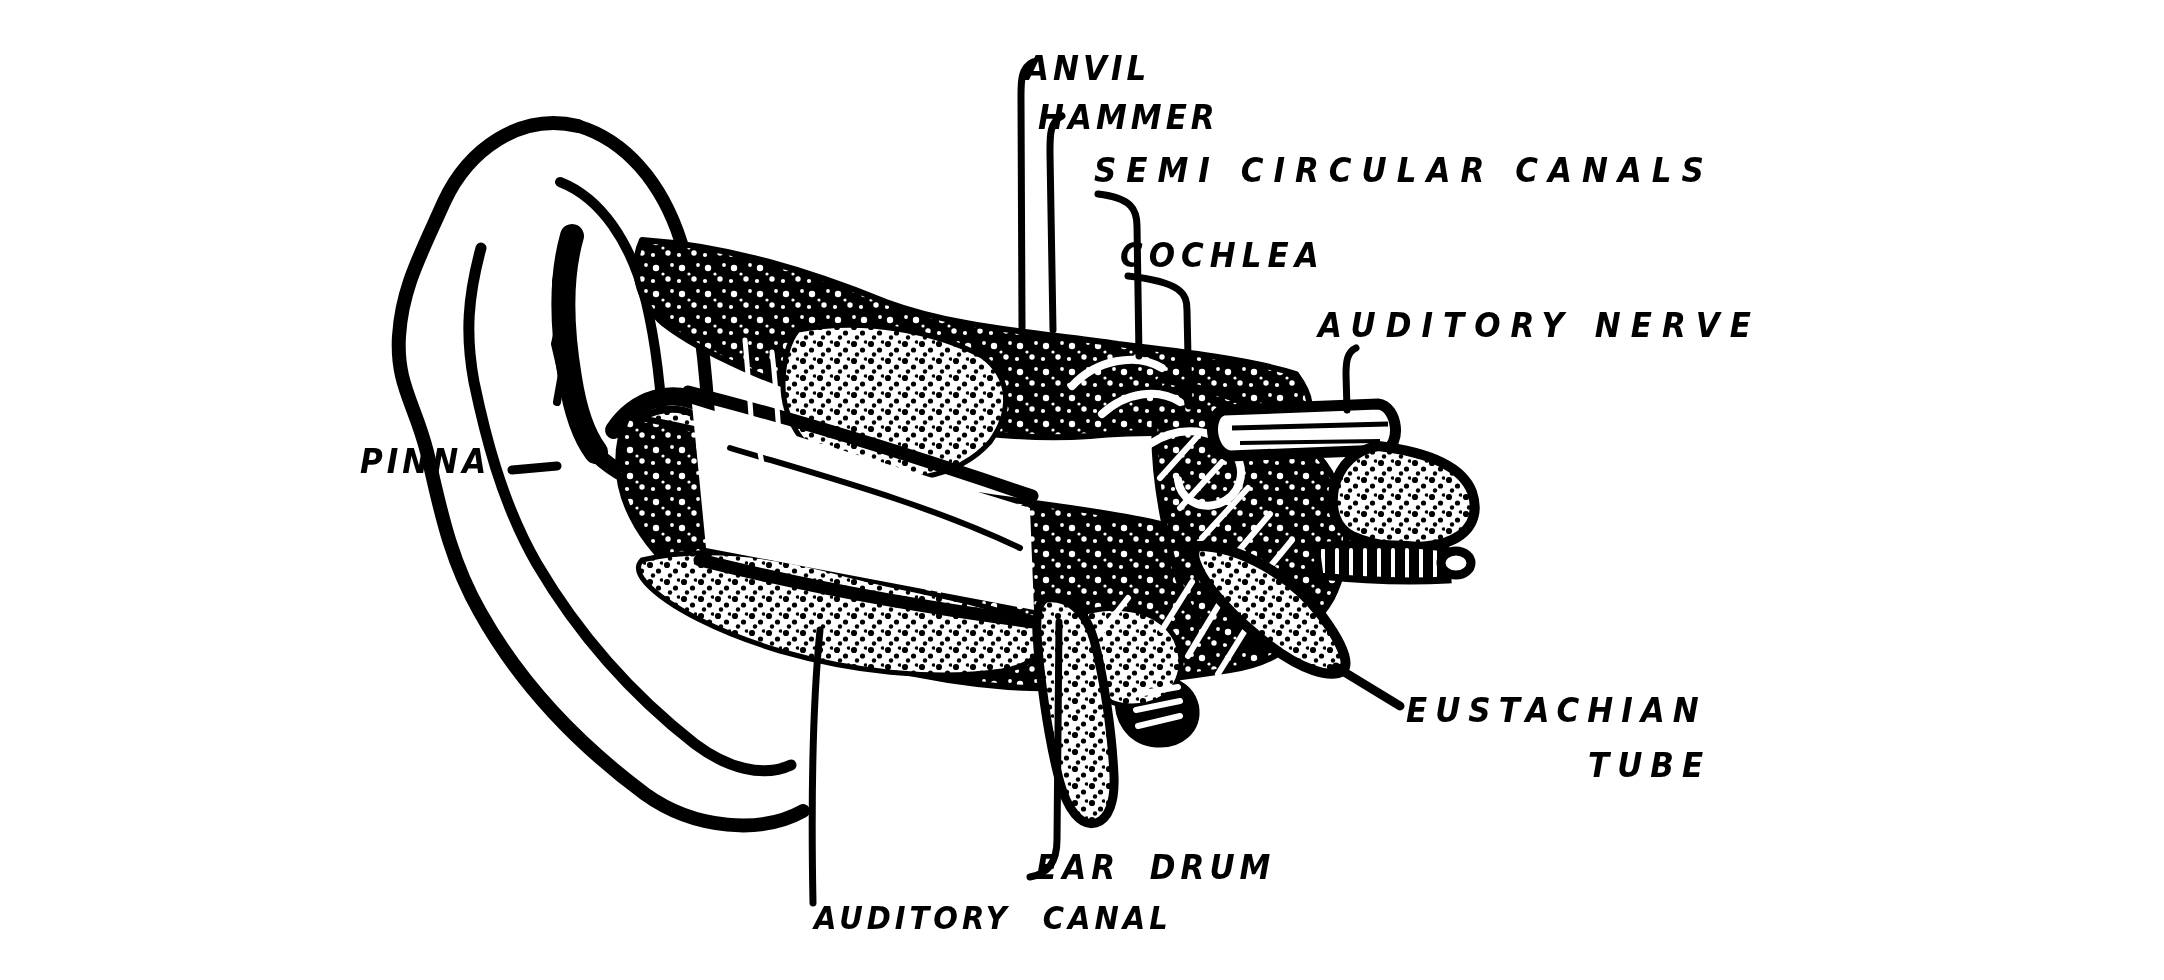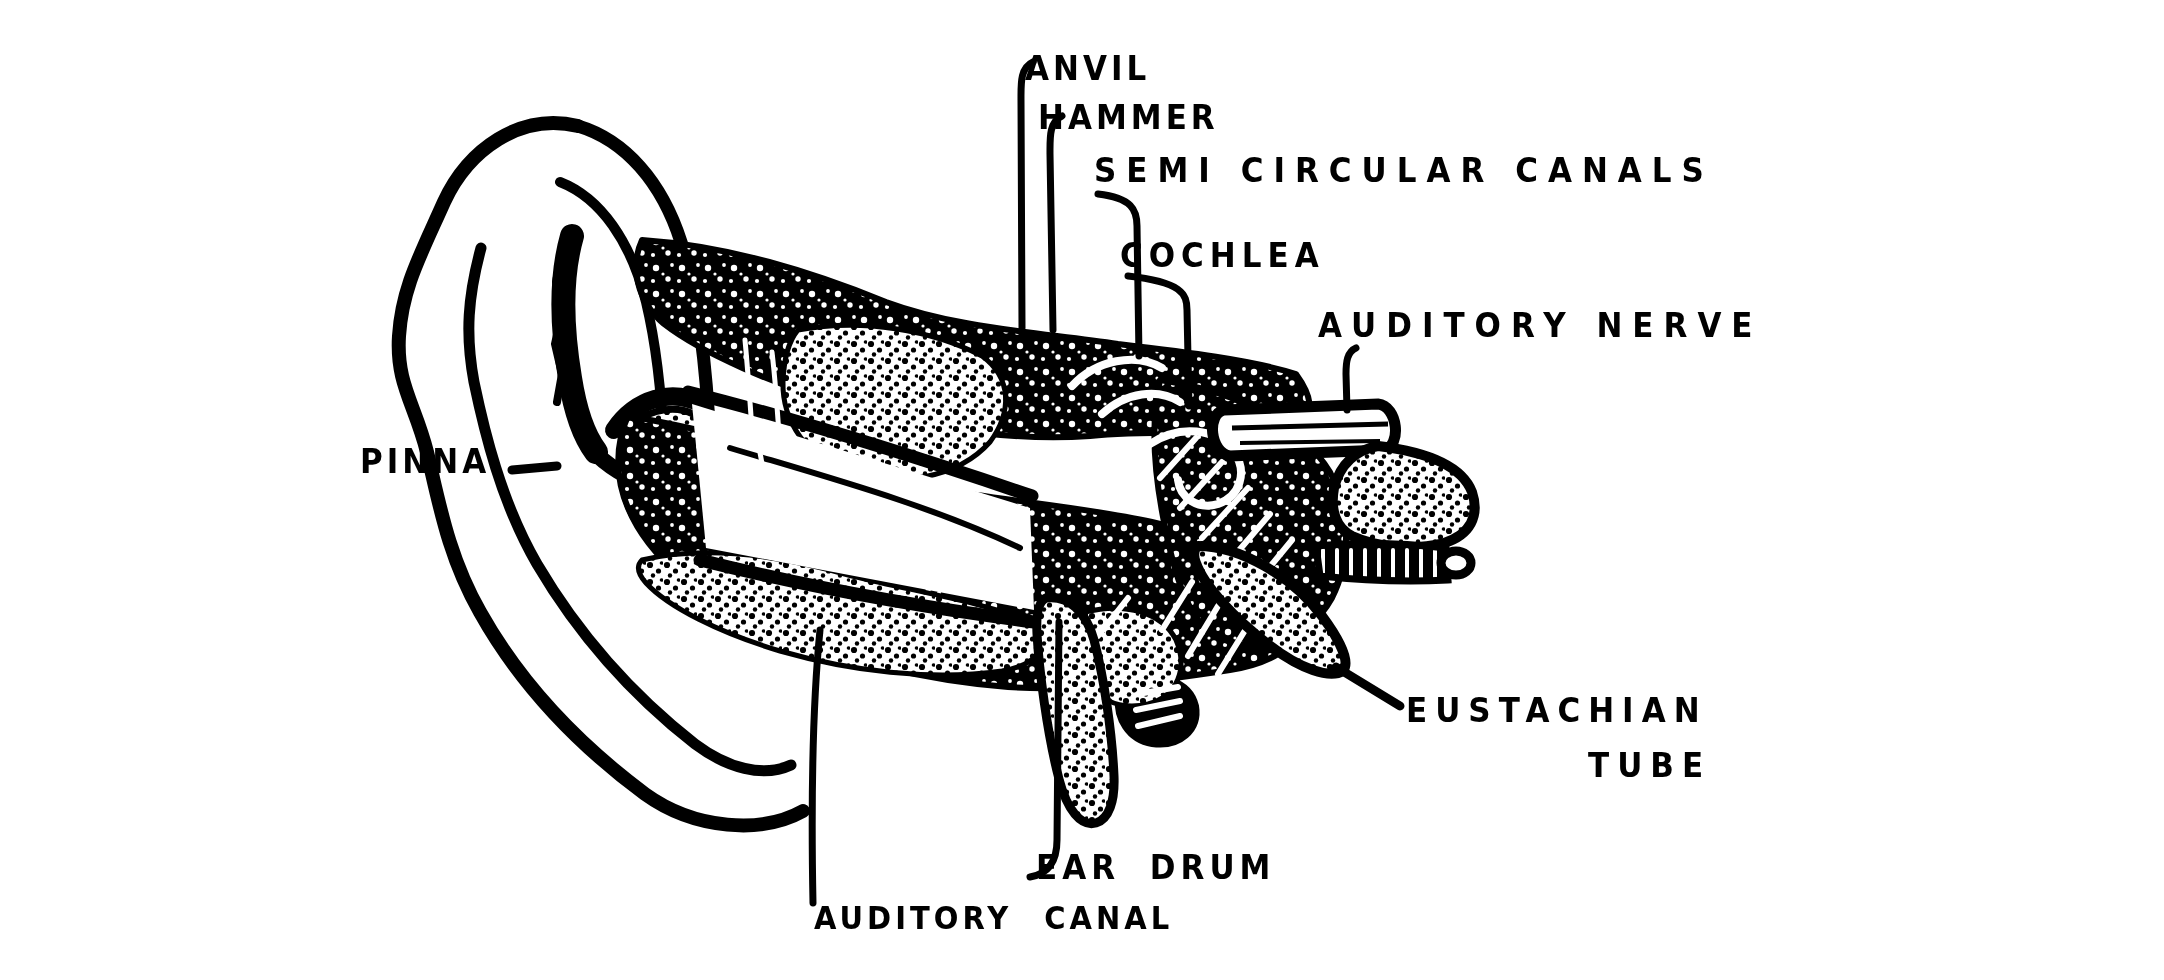--- a/index.html
+++ b/index.html
@@ -2,20 +2,21 @@
 <html><head>
 <meta charset="utf-8">
 <style>
   html,body{margin:0;padding:0;background:#ffffff;}
   .stage{
     position:relative;
     width:2164px;height:980px;
     background:#ffffff;
     overflow:hidden;
     font-family:"DejaVu Sans",sans-serif;
+    font-style:italic;
   }
   .artwork{position:absolute;left:0;top:0;}
   .lbl{
     position:absolute;
     font-family:"DejaVu Sans",sans-serif;
     font-weight:800;
     font-size:31px;
     letter-spacing:4px;
     color:#000;
     white-space:nowrap;

